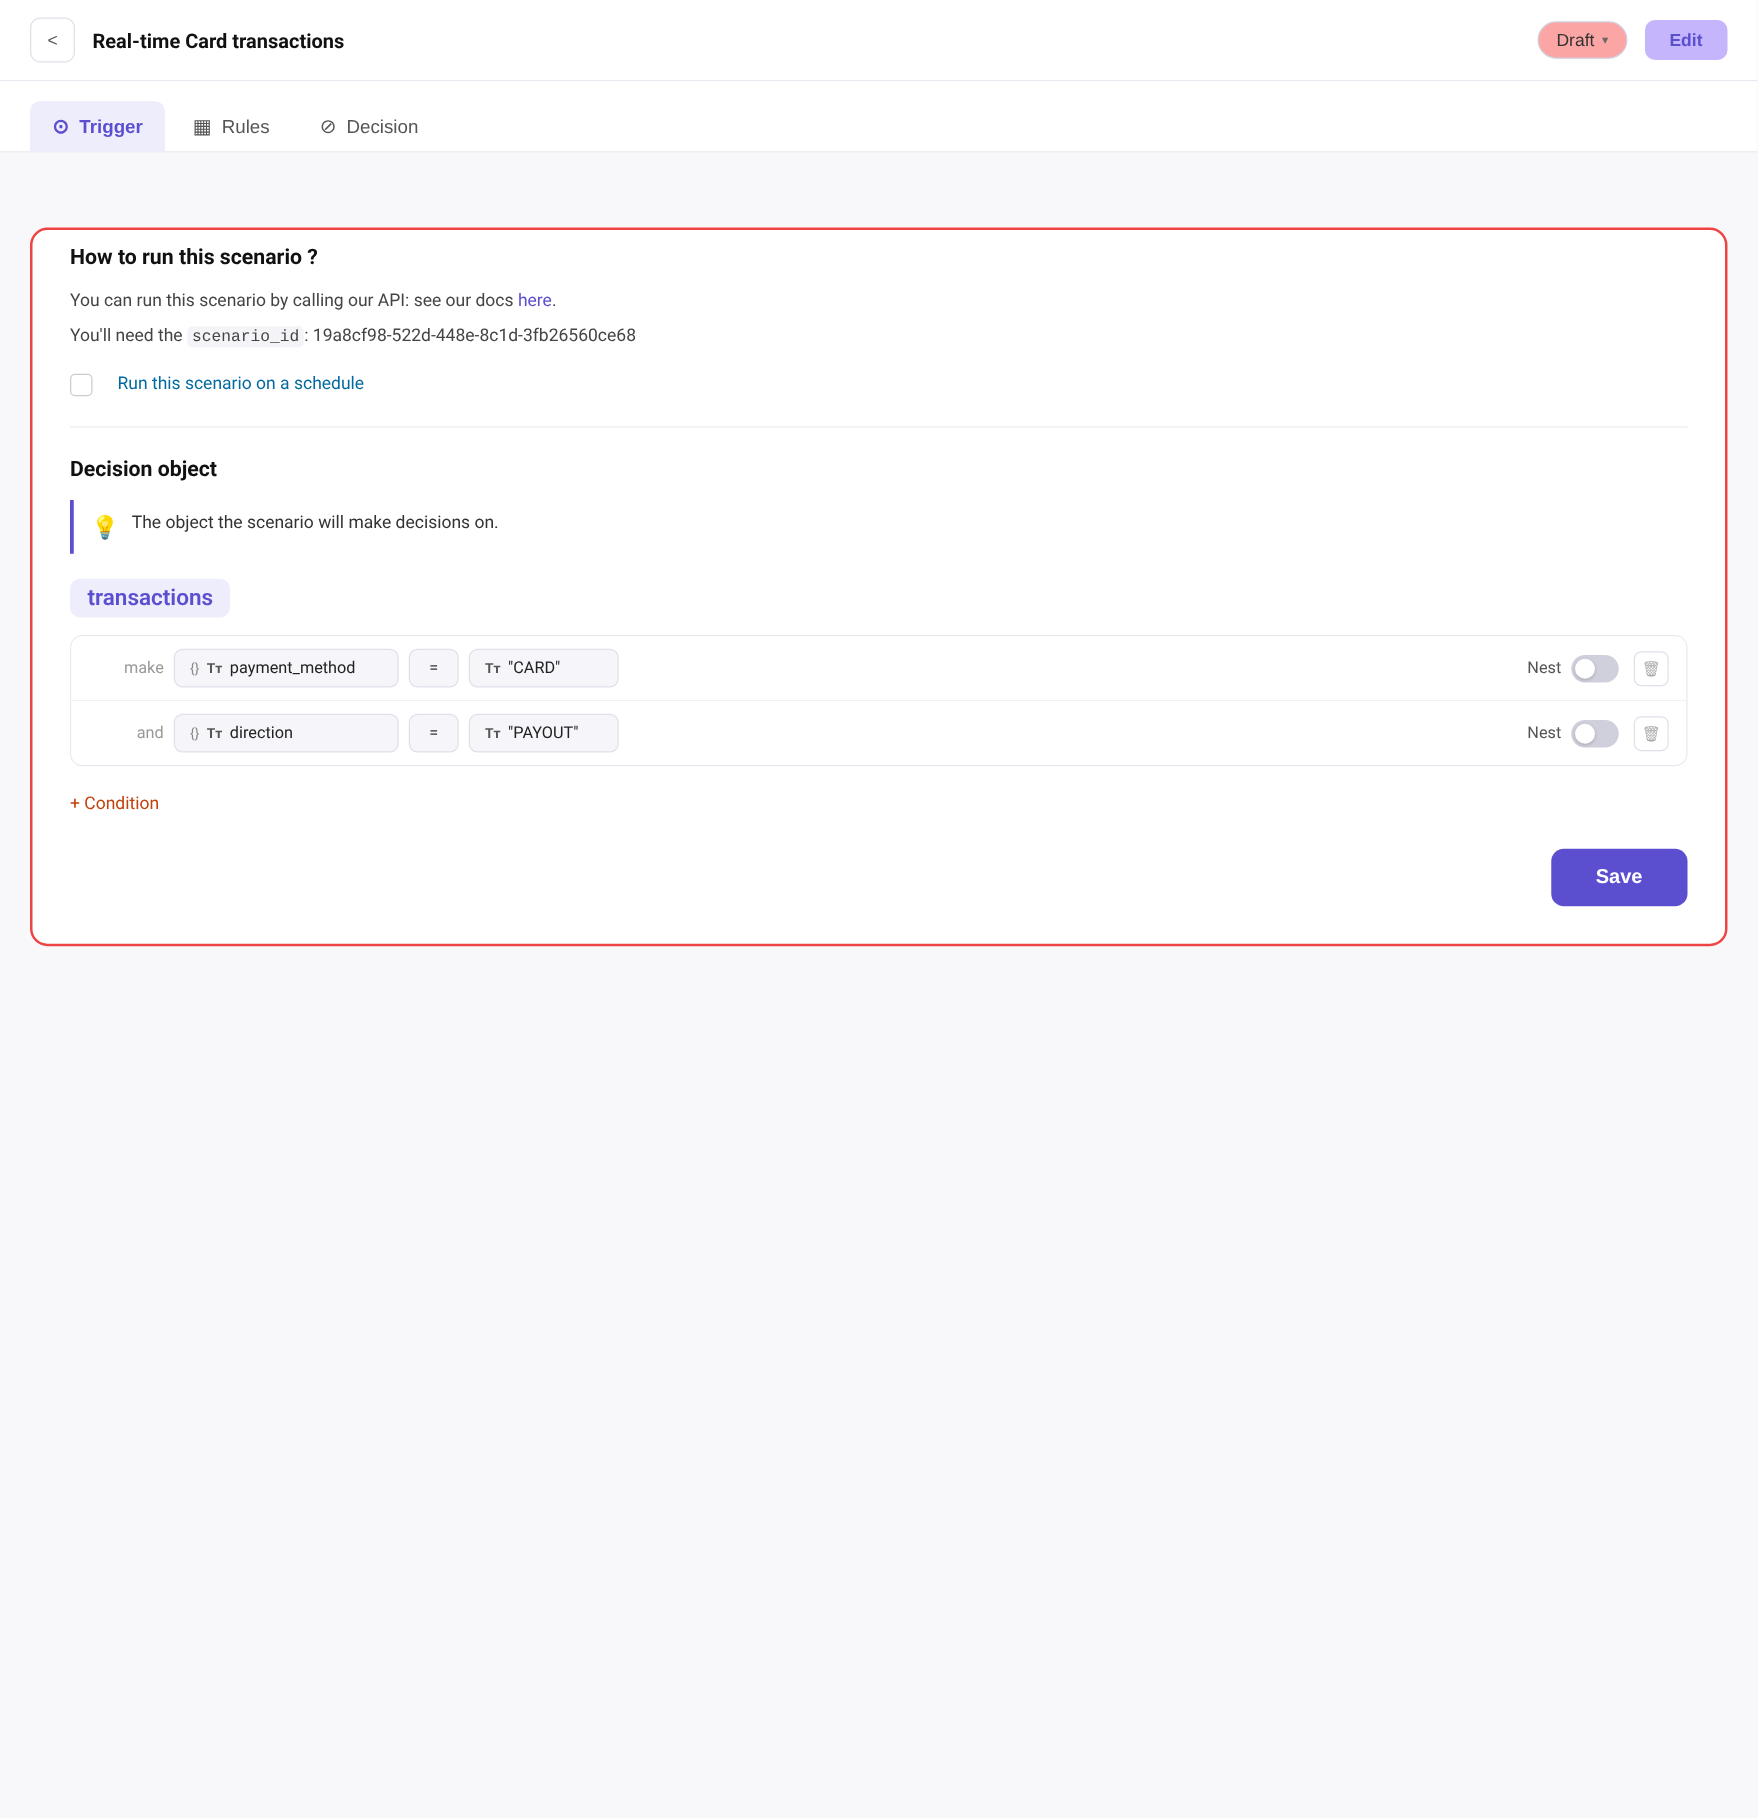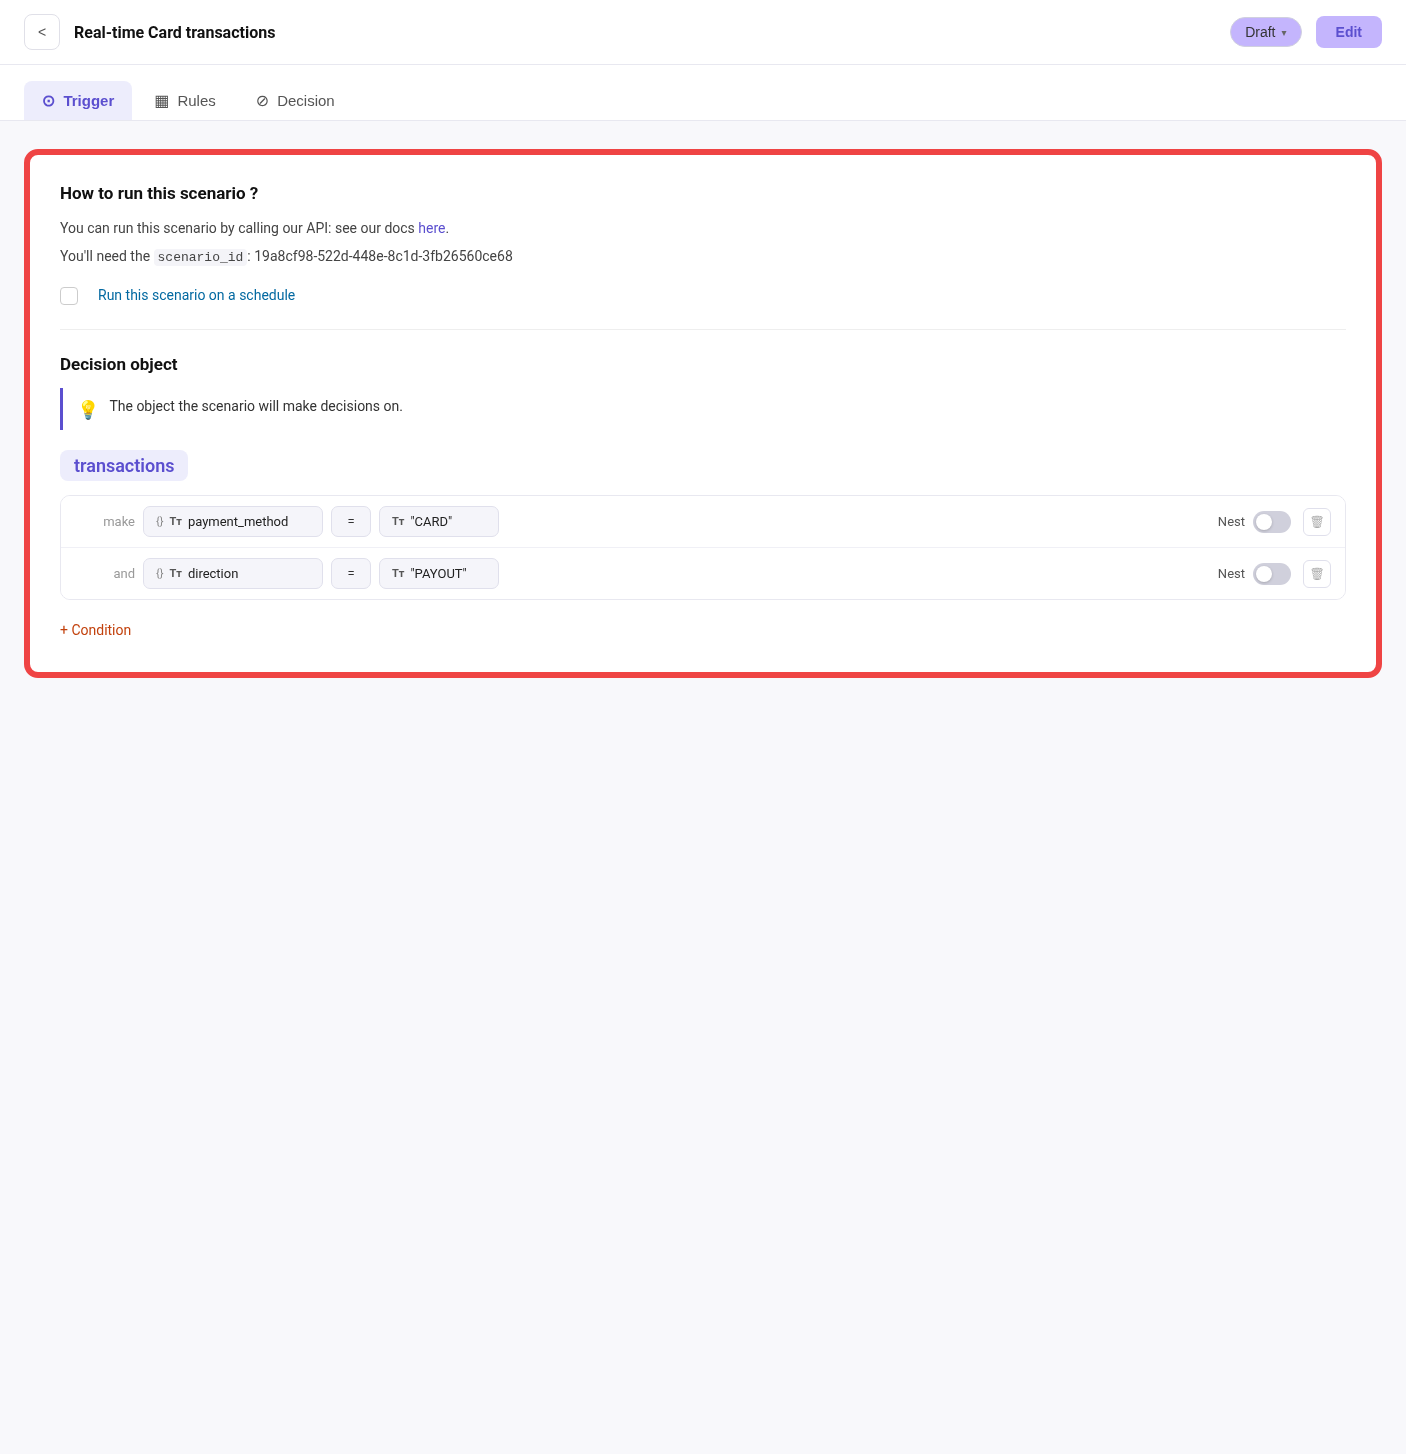--- a/index.html
+++ b/index.html
@@ -34,21 +34,21 @@
       font-weight: 700;
       color: #111;
       flex: 1;
     }
     .draft-btn {
       border: 1.5px solid #d0d0df;
       border-radius: 20px;
       padding: 6px 14px;
       font-size: 14px;
       font-weight: 500;
-      background: #c4b5fd;
+      background: #fca5a5;
       color: #333;
       cursor: pointer;
       display: flex; align-items: center; gap: 6px;
     }
     .draft-chevron { font-size: 10px; color: #666; }
     .edit-btn {
       background: #c4b5fd;
       border: none;
       border-radius: 8px;
       padding: 8px 20px;
@@ -83,23 +83,24 @@
       font-weight: 600;
     }
     .tab-icon { font-size: 16px; }
 
     
     .main {
       padding: 28px 24px;
     }
     .card {
       background: #fff;
-      border: 6px solid #ef4444;
+      border: 2px solid #ef4444;
       border-radius: 14px;
-      padding: 28px 30px 30px;
+      padding: 12px 30px 30px;
+      margin-top: 32px;
     }
 
     
     .section-title {
       font-size: 17px;
       font-weight: 700;
       color: #111;
       margin-bottom: 14px;
     }
     .description {
@@ -376,15 +377,18 @@
           <span>🗑</span>
         </div>
       </div>
 
     </div>
 
     <div class="add-condition">
       <span>+ Condition</span>
     </div>
 
+    <div class="footer">
+      <button class="save-btn">Save</button>
+    </div>
 
   </div>
 </div>
 
 </body></html>

